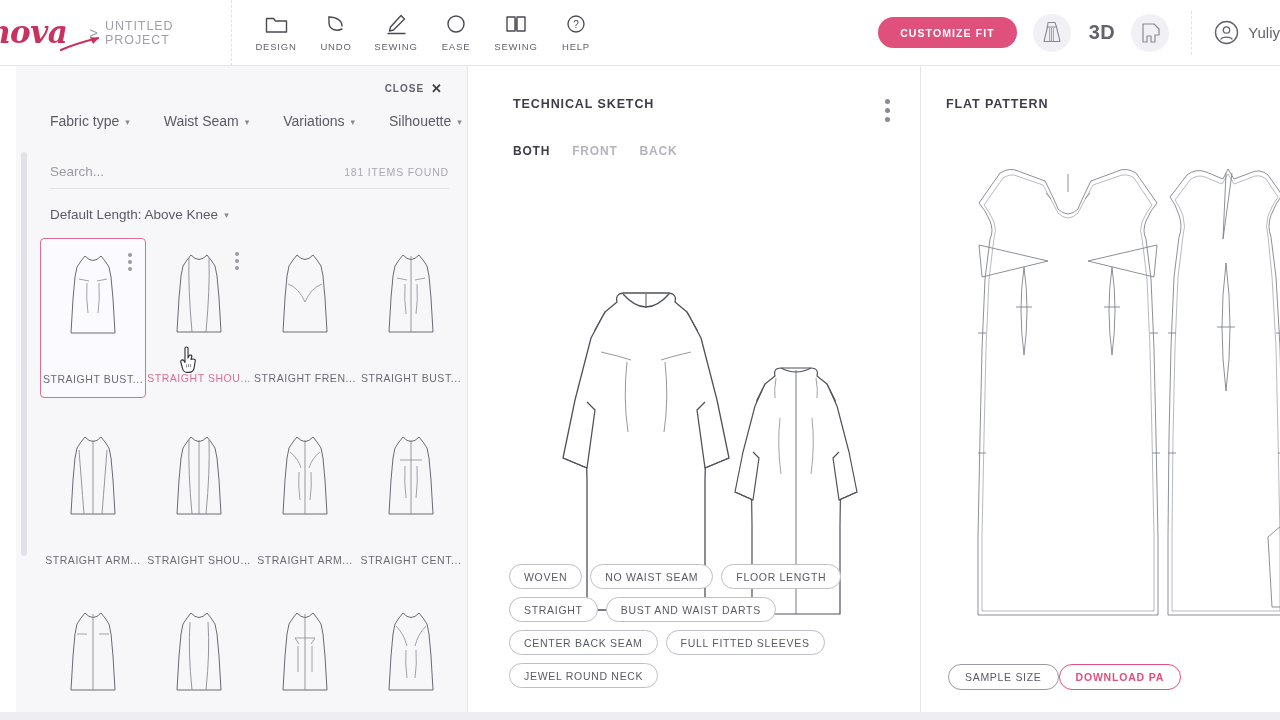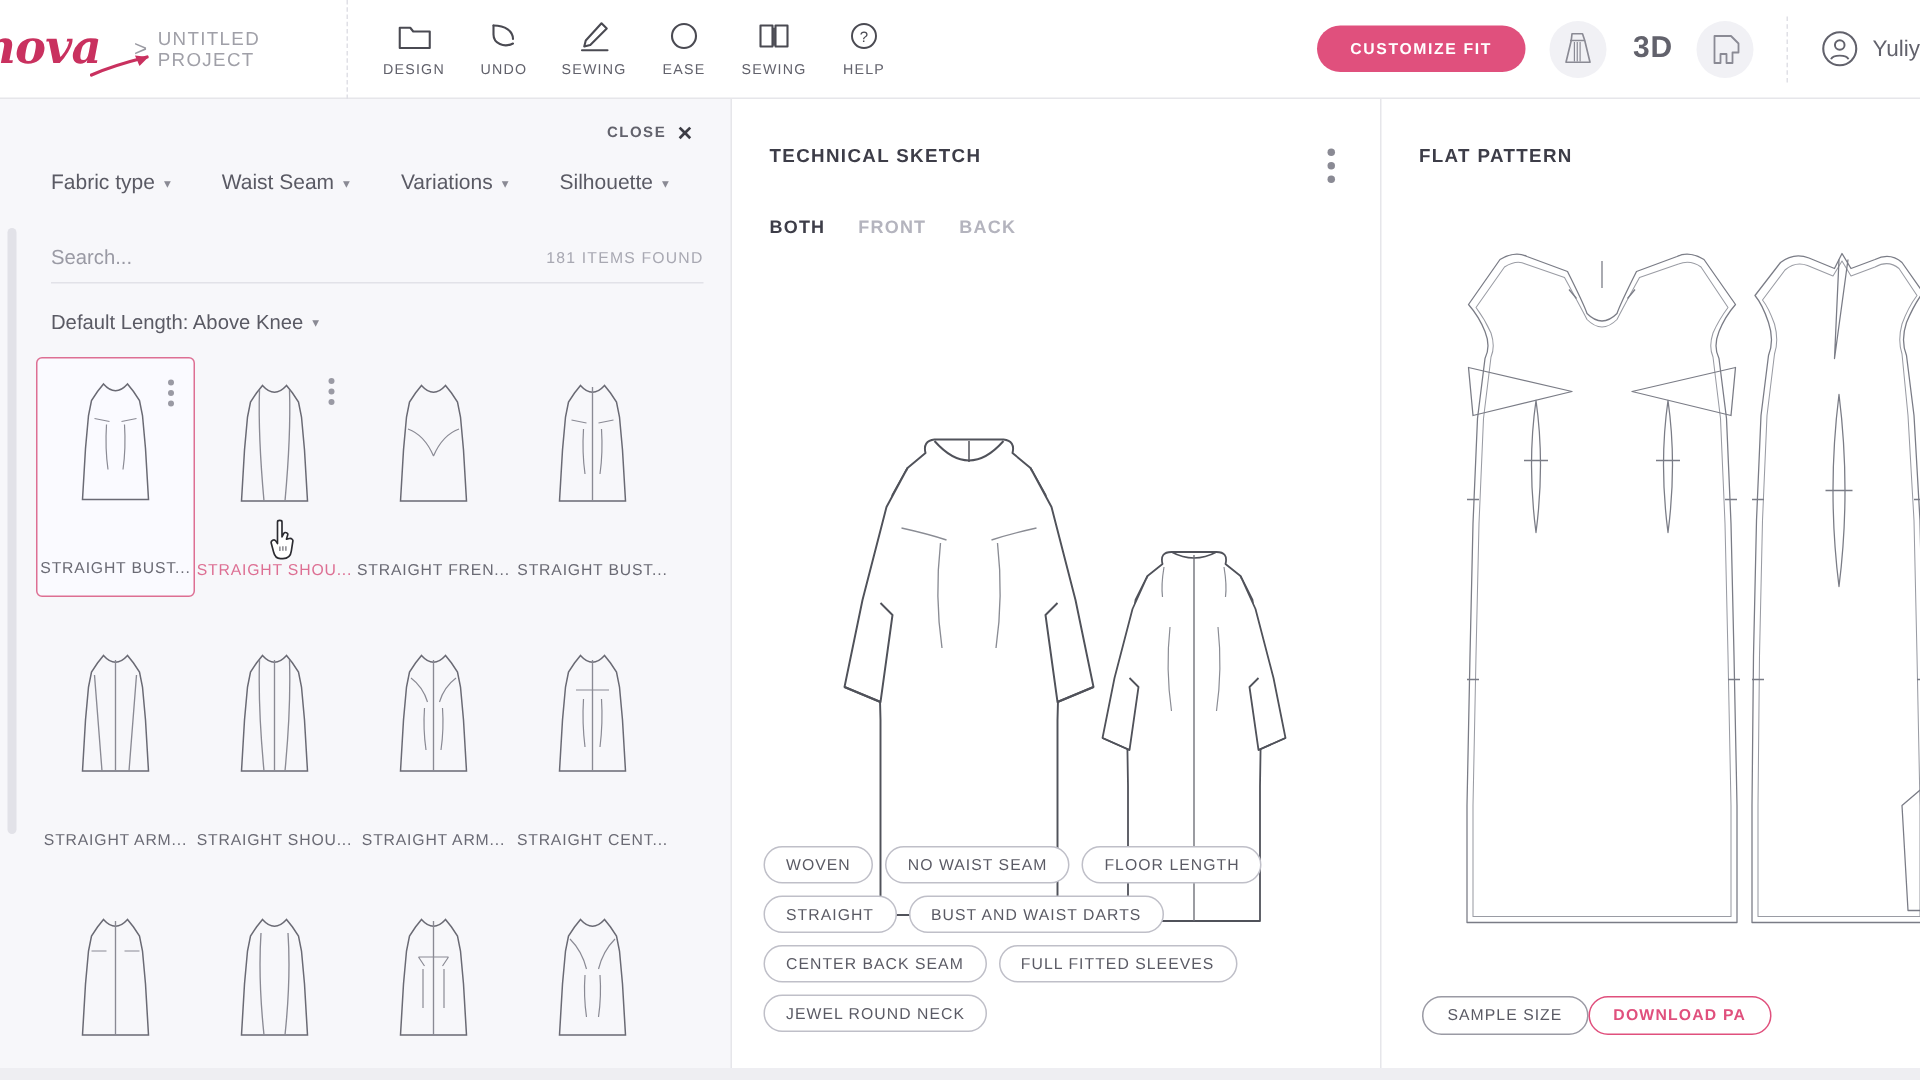--- a/index.html
+++ b/index.html
@@ -86,22 +86,22 @@
   .user-block {
     display: flex; align-items: center; gap: 9px;
     margin-left: 22px; padding-left: 22px;
     border-left: 1px dashed #e0e0e6;
     height: 44px; cursor: pointer;
   }
   .user-name { font-size: 15px; color: #62626c; white-space: nowrap; }
 
   
   .leftpanel {
-    position: absolute; left: 0; top: 66px;
-    width: 488px; height: 654px;
+    position: absolute; left: 16px; top: 66px;
+    width: 452px; height: 654px;
     background: #f7f7fa;
     border-right: 1px solid #e6e6ea;
     overflow: hidden;
   }
   .close-row {
     display: flex; justify-content: flex-end; align-items: center;
     padding: 16px 25px 0 0;
   }
   .close-btn {
     display: flex; align-items: center; gap: 7px; cursor: pointer;
@@ -143,21 +143,20 @@
     margin: 16px 0 0 24px;
     width: 452px;
     display: flex; flex-wrap: wrap;
   }
   .cell {
     width: 106px; margin-right: 0px;
     display: flex; flex-direction: column; align-items: center;
     padding-top: 8px;
     position: relative;
     cursor: pointer;
-    justify-content: flex-end;
   }
   .cell.selected {
     border: 1px solid #dd6f93;
     border-radius: 4px;
     background: #fafaff;
   }
   .cell .dots {
     position: absolute; top: 14px; right: 13px;
     display: flex; flex-direction: column; gap: 3px;
   }

